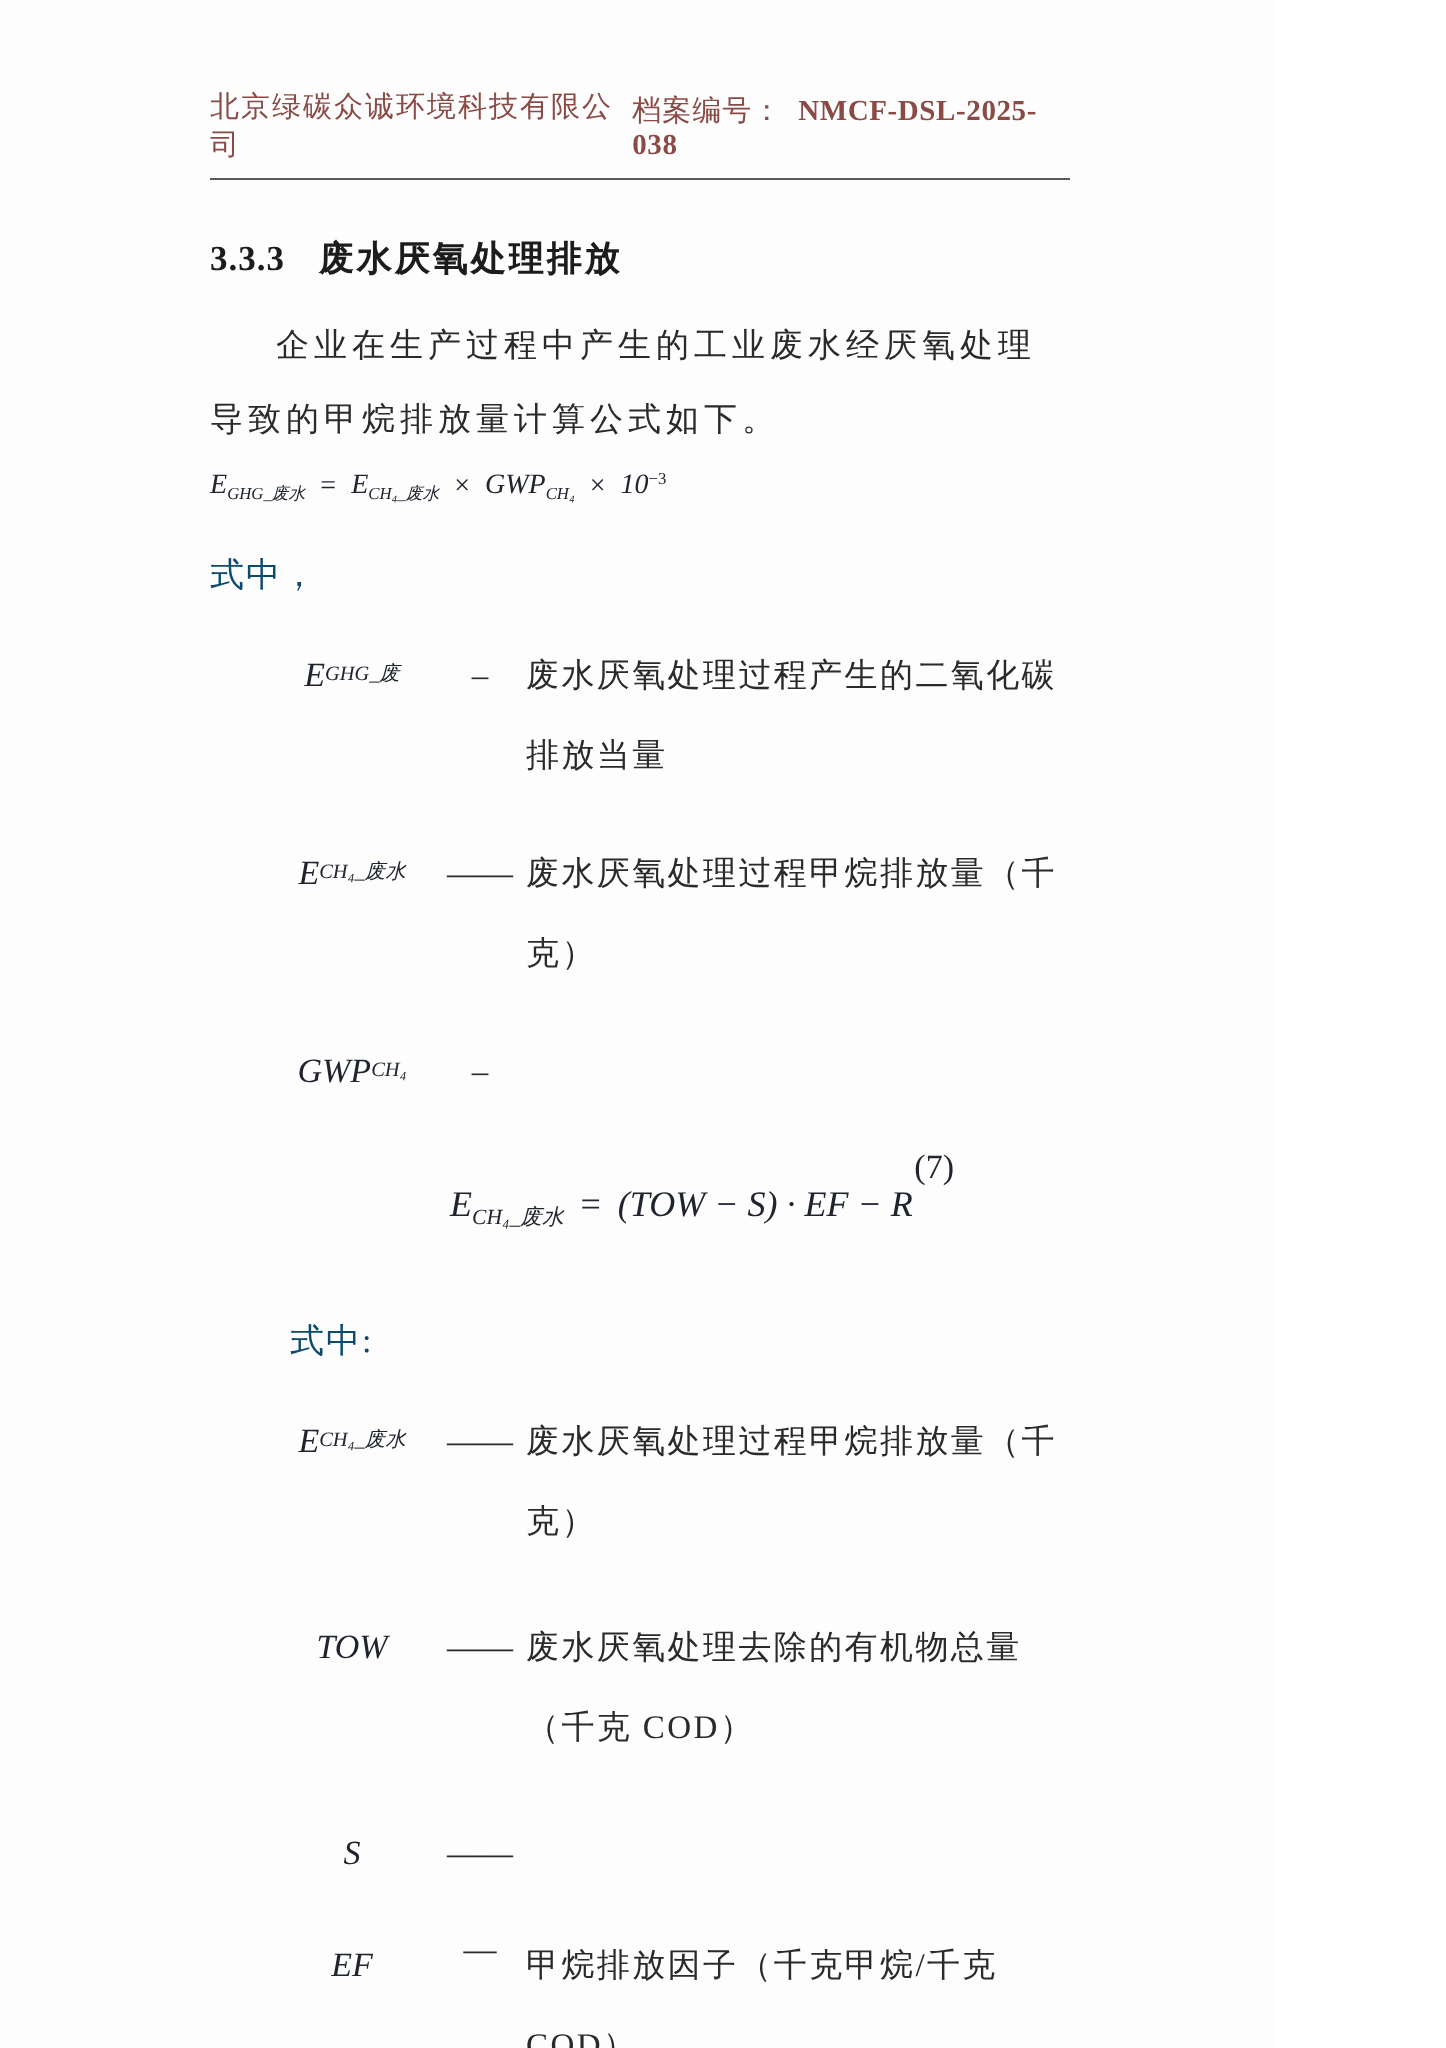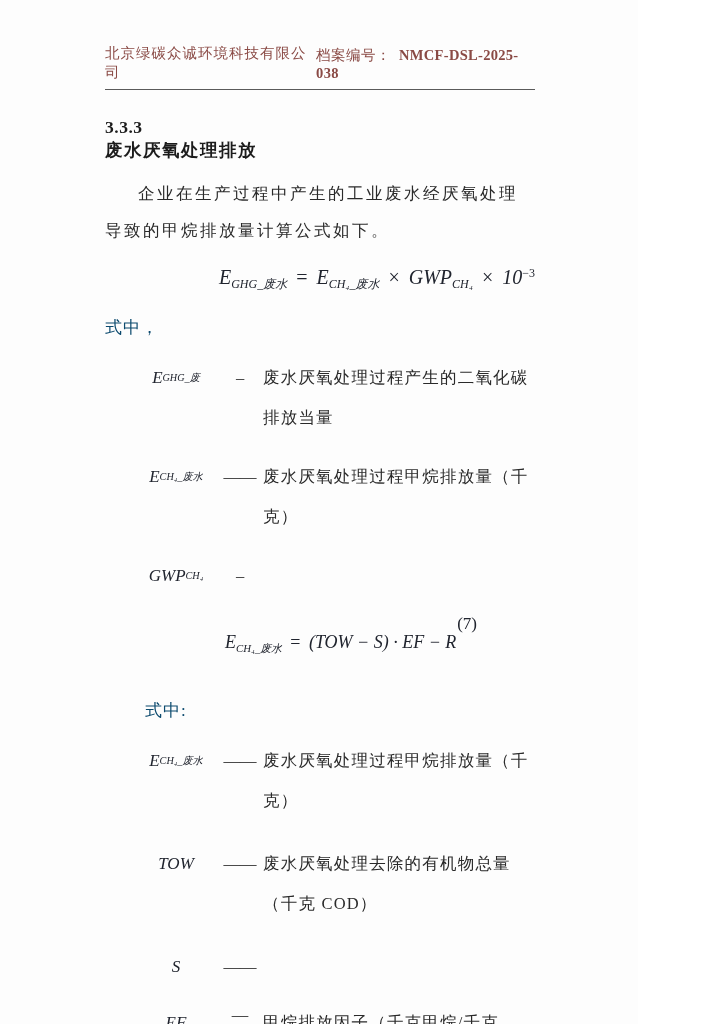--- a/index.html
+++ b/index.html
@@ -30,38 +30,38 @@
     letter-spacing:1px;
   }
   .doc-header .archive { letter-spacing:0.5px; }
   .doc-header .archive .no { font-weight:600; letter-spacing:0.3px; margin-left:8px; }
   
   .sec-heading {
     margin-top:27px;
     font-weight:bold;
     font-size:17.5px;
     color:#1c1c1c;
-    display:flex; align-items:baseline;flex-direction:column;
+    display:flex; align-items:baseline;
   }
   .sec-heading .num { margin-right:17px; letter-spacing:0.5px; }
   .sec-heading .ttl { letter-spacing:1.5px; }
   
   .para {
     margin-top:13px;
     font-size:16.5px;
     line-height:37px;
     letter-spacing:2.5px;
     text-indent:2em;
     color:#2a2a2a;
   }
   
   .formula-center {
-    margin-top:17px;
-    text-align:right;
-    font-size:20px;
+    margin-top:7px;
+    text-align:left;
+    font-size:14px;
     color:#20242e;
   }
   .fvar { font-style:italic; font-weight:500; }
   .fsub { font-size:0.6em; font-style:italic; vertical-align:-0.35em; letter-spacing:0; }
   .fop  { font-style:normal; padding:0 4px; }
   .fsup { font-size:0.6em; vertical-align:0.55em; }
   .where {
     font-size:17px;
     color:#0c4a6e;
     letter-spacing:1px;

